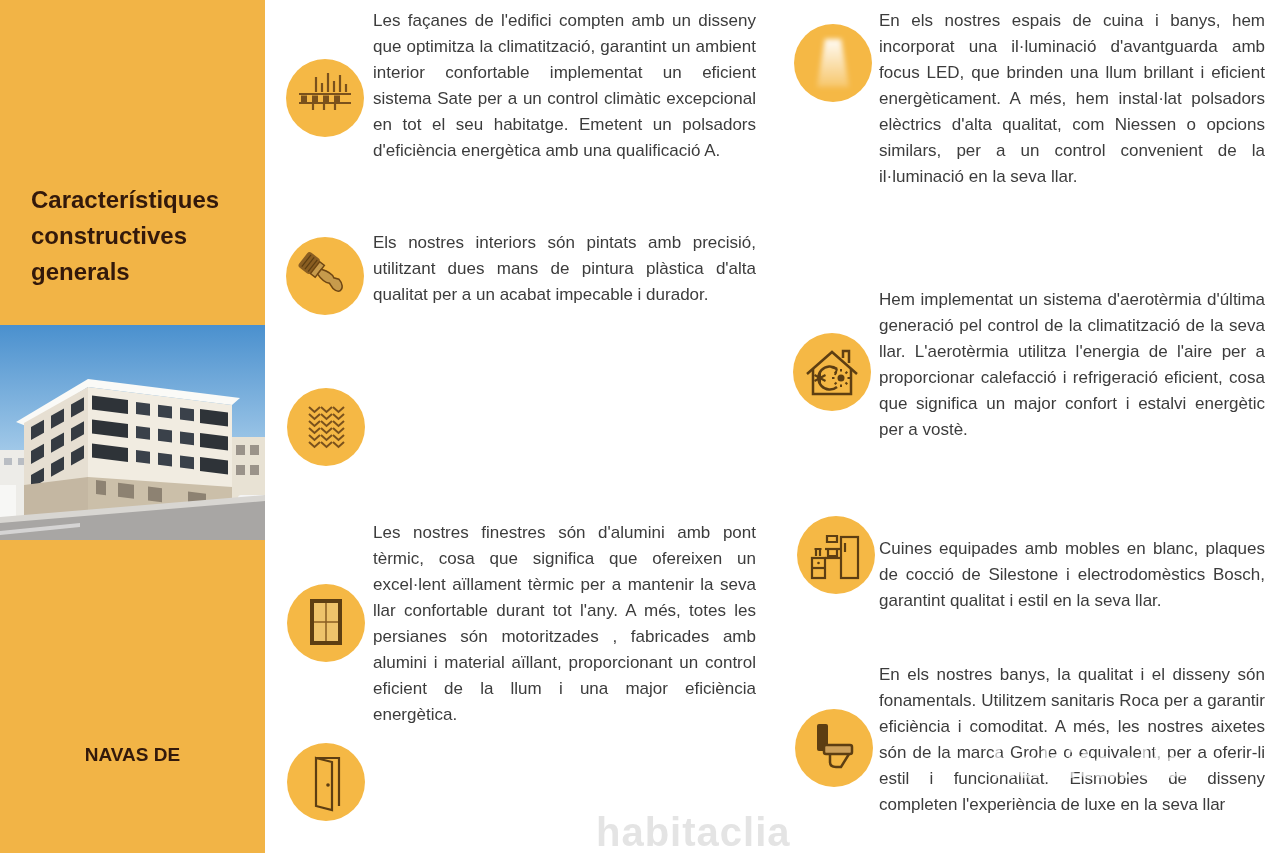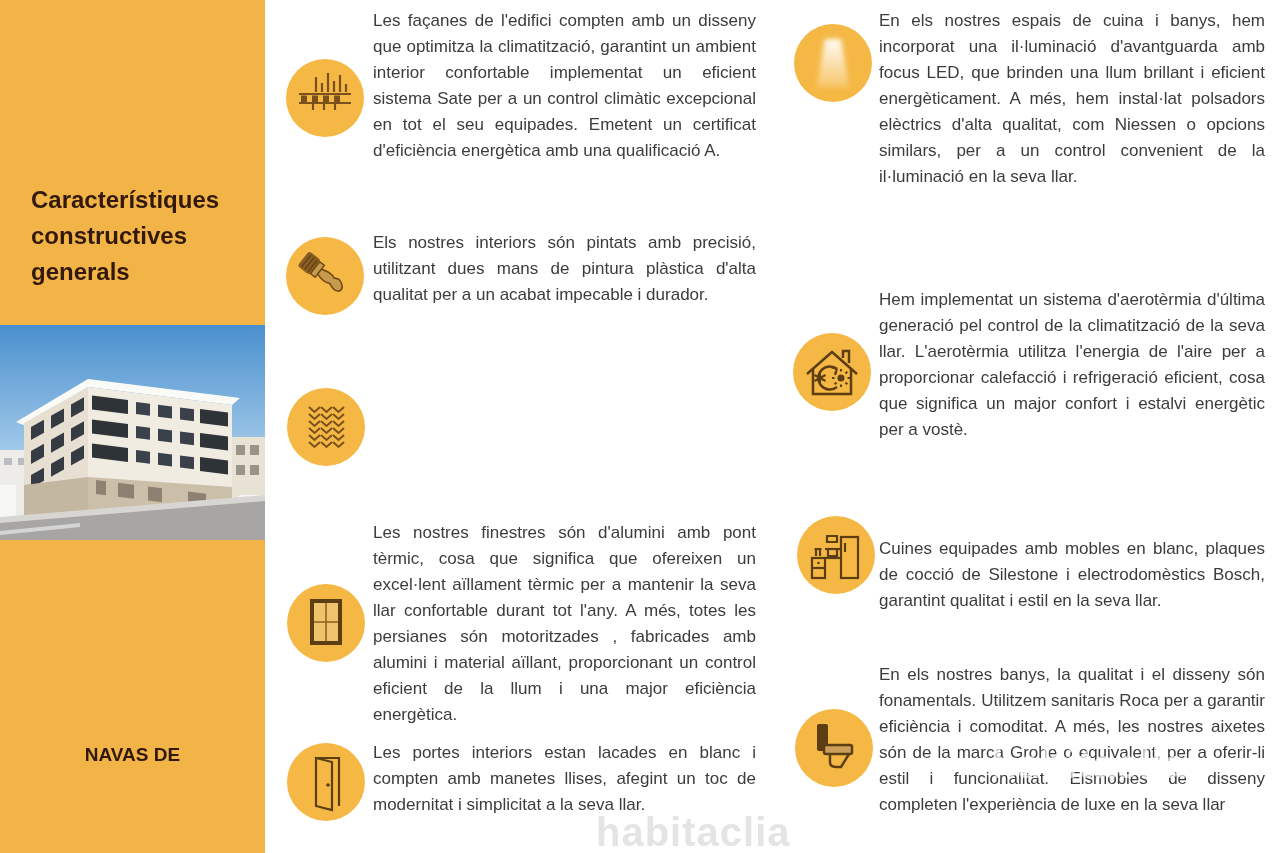--- a/index.html
+++ b/index.html
@@ -138,21 +138,21 @@
         <line x1="60" y1="25" x2="60" y2="33"></line>
       </g>
       <g fill="#7A511C">
         <rect x="15" y="36.5" width="6" height="6.5"></rect>
         <rect x="26" y="36.5" width="6" height="6.5"></rect>
         <rect x="37" y="36.5" width="6" height="6.5"></rect>
         <rect x="48" y="36.5" width="6" height="6.5"></rect>
       </g>
     </svg>
   </div>
-  <p class="para mid" style="top:8px">Les façanes de l'edifici compten amb un disseny que optimitza la climatització, garantint un ambient interior confortable implementat un eficient sistema Sate per a un control climàtic excepcional en tot el seu equipades. Emetent un certificat d'eficiència energètica amb una qualificació A.</p>
+  <p class="para mid" style="top:8px">Les façanes de l'edifici compten amb un disseny que optimitza la climatització, garantint un ambient interior confortable implementat un eficient sistema Sate per a un control climàtic excepcional en tot el seu habitatge. Emetent un polsadors d'eficiència energètica amb una qualificació A.</p>
 
   <div class="icon-circle" style="left:286px;top:237px">
     <svg viewBox="0 0 78 78" width="78" height="78">
       <circle cx="39" cy="39" r="39" fill="#F5B845"></circle>
       <g transform="rotate(38 39 39)">
         <rect x="11" y="29" width="15" height="19" rx="3" fill="#8A5E22"></rect>
         <line x1="15" y1="31" x2="15" y2="46" stroke="#5D3E12" stroke-width="1.2"></line>
         <line x1="19" y1="31" x2="19" y2="46" stroke="#5D3E12" stroke-width="1.2"></line>
         <line x1="23" y1="31" x2="23" y2="46" stroke="#5D3E12" stroke-width="1.2"></line>
         <rect x="26" y="31" width="6" height="15" fill="#C79B4C" stroke="#6E4613" stroke-width="1.4"></rect>
@@ -186,21 +186,20 @@
   <div class="icon-circle" style="left:287px;top:743px">
     <svg viewBox="0 0 78 78" width="78" height="78">
       <circle cx="39" cy="39" r="39" fill="#F5B845"></circle>
       <g stroke="#5D3E12" stroke-width="2.2" fill="none">
         <path d="M29 15 H52 V63"></path>
         <polygon points="29,15 45,19 45,67 29,63"></polygon>
       </g>
       <circle cx="41" cy="42" r="1.8" fill="#5D3E12"></circle>
     </svg>
   </div>
-  <p class="para mid" style="top:740px">Les portes interiors estan lacades en blanc i compten amb manetes llises, afegint un toc de modernitat i simplicitat a la seva llar.</p>
 
   <div class="icon-circle" style="left:794px;top:24px">
     <svg viewBox="0 0 78 78" width="78" height="78">
       <defs>
         <linearGradient id="glowA" x1="0" y1="0" x2="0" y2="1">
           <stop offset="0" stop-color="#FFFFFF" stop-opacity="0.95"></stop>
           <stop offset="1" stop-color="#FFFFFF" stop-opacity="0.2"></stop>
         </linearGradient>
         <filter id="blurA">
             <feGaussianBlur stdDeviation="2.5"></feGaussianBlur>

